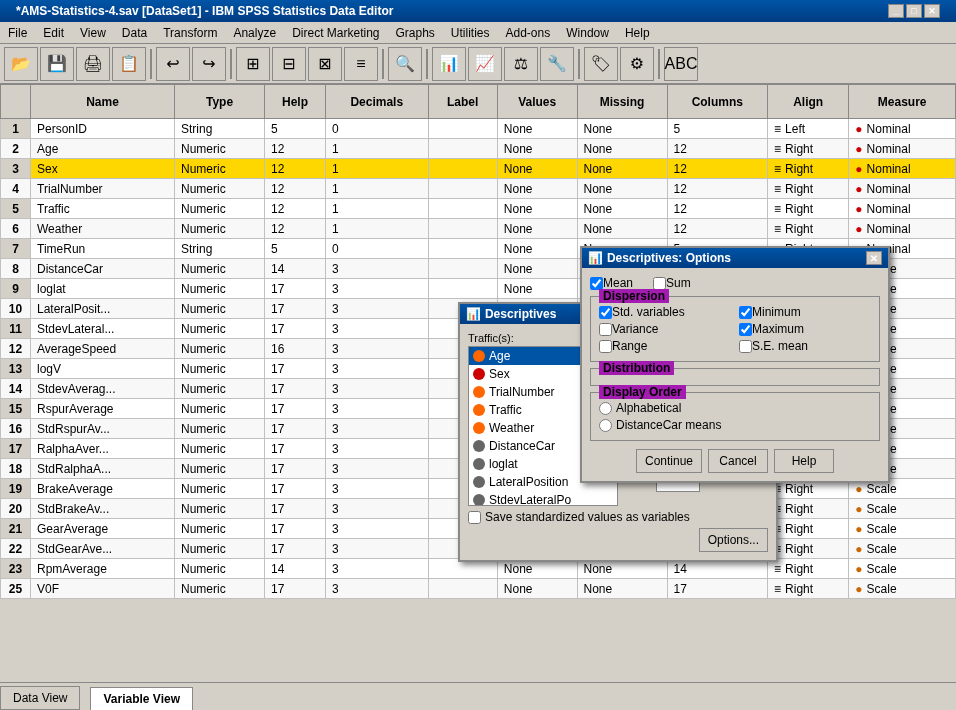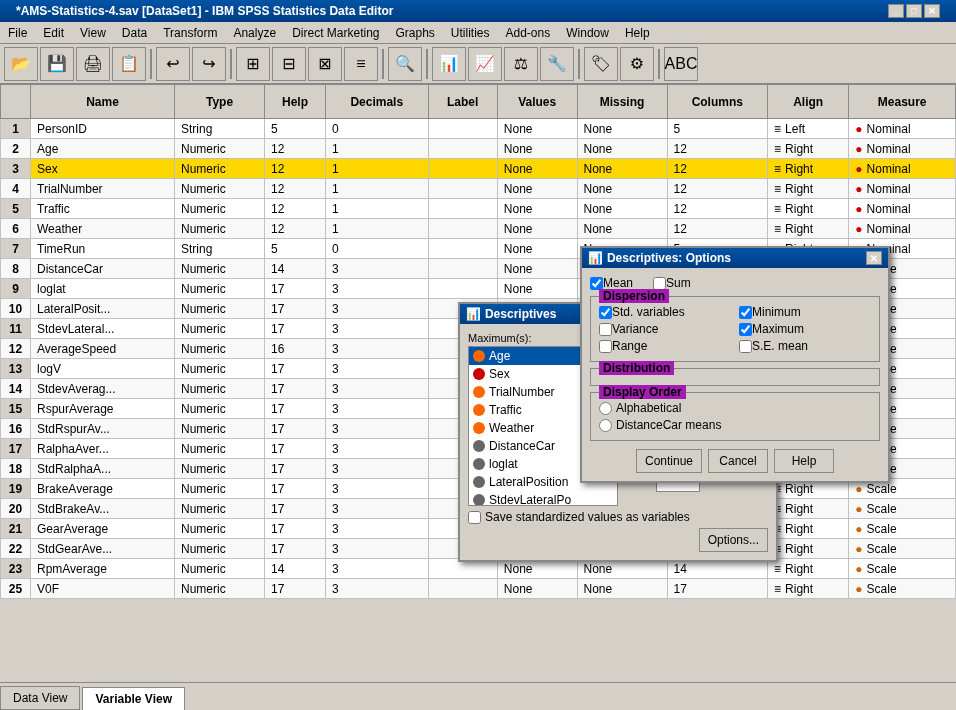--- a/index.html
+++ b/index.html
@@ -24,21 +24,21 @@
     table.data-table { border-collapse: collapse; width: 100%; }
     table.data-table th { background: #d4d0c8; border: 1px solid #888; padding: 2px 6px; text-align: center; font-weight: bold; white-space: nowrap; height: 34px; }
     table.data-table td { border: 1px solid #c0c0c0; padding: 2px 6px; white-space: nowrap; height: 20px; background: white; }
     table.data-table tr:nth-child(even) td { background: #f8f8f8; }
     table.data-table td.row-num { background: #d4d0c8; text-align: center; font-weight: bold; width: 30px; }
     table.data-table tr.highlighted td { background: #ffd700; }
     table.data-table tr.highlighted td.row-num { background: #d4d0c8; }
 
     
     .bottom-tabs { display: flex; height: 28px; background: #d4d0c8; border-top: 1px solid #888; align-items: flex-end; }
-    .tab { padding: 4px 12px; border: 1px solid #888; background: #d4d0c8; cursor: pointer; margin-right: 2px; font-size: 12px; }
+    .tab { padding: 4px 12px; border: 1px solid #888; background: #d4d0c8; cursor: pointer; margin-right: 10px; font-size: 12px; }
     .tab.active { background: white; border-bottom: none; font-weight: bold; }
 
     
     .modal-overlay { position: absolute; top: 0; left: 0; width: 100%; height: 100%; pointer-events: none; }
 
     
     .dialog { position: absolute; background: #d4d0c8; border: 2px solid #888; box-shadow: 3px 3px 6px rgba(0,0,0,0.5); pointer-events: all; }
     .dialog-title { background: linear-gradient(to bottom, #0054a6, #003c82); color: white; padding: 3px 6px; font-weight: bold; display: flex; align-items: center; justify-content: space-between; font-size: 12px; }
     .dialog-close { width: 16px; height: 14px; background: #d4d0c8; border: 1px solid #888; cursor: pointer; display: flex; align-items: center; justify-content: center; font-size: 10px; }
 
@@ -467,21 +467,21 @@
       <div class="dialog-title">
         <div style="display:flex;align-items:center;">
           <span style="margin-right:4px;">📊</span>
           <span>Descriptives</span>
         </div>
       </div>
       <div class="desc-content">
         <div class="desc-row">
 
           <div>
-            <div style="font-size:11px;margin-bottom:2px;">Maximum(s):</div>
+            <div style="font-size:11px;margin-bottom:2px;">Traffic(s):</div>
             <div class="desc-listbox" id="desc-list">
                 <div class="desc-listbox-item selected"><span style="width:12px;height:12px;border-radius:50%;background:#ff6600;display:inline-block;flex-shrink:0;"></span> Age</div>
                 <div class="desc-listbox-item"><span style="width:12px;height:12px;border-radius:50%;background:#cc0000;display:inline-block;flex-shrink:0;"></span> Sex</div>
                 <div class="desc-listbox-item"><span style="width:12px;height:12px;border-radius:50%;background:#ff6600;display:inline-block;flex-shrink:0;"></span> TrialNumber</div>
                 <div class="desc-listbox-item"><span style="width:12px;height:12px;border-radius:50%;background:#ff6600;display:inline-block;flex-shrink:0;"></span> Traffic</div>
                 <div class="desc-listbox-item"><span style="width:12px;height:12px;border-radius:50%;background:#ff6600;display:inline-block;flex-shrink:0;"></span> Weather</div>
                 <div class="desc-listbox-item"><span style="width:12px;height:12px;border-radius:50%;background:#666;display:inline-block;flex-shrink:0;"></span> DistanceCar</div>
                 <div class="desc-listbox-item"><span style="width:12px;height:12px;border-radius:50%;background:#666;display:inline-block;flex-shrink:0;"></span> loglat</div>
                 <div class="desc-listbox-item"><span style="width:12px;height:12px;border-radius:50%;background:#666;display:inline-block;flex-shrink:0;"></span> LateralPosition</div>
                 <div class="desc-listbox-item"><span style="width:12px;height:12px;border-radius:50%;background:#666;display:inline-block;flex-shrink:0;"></span> StdevLateralPo</div>

